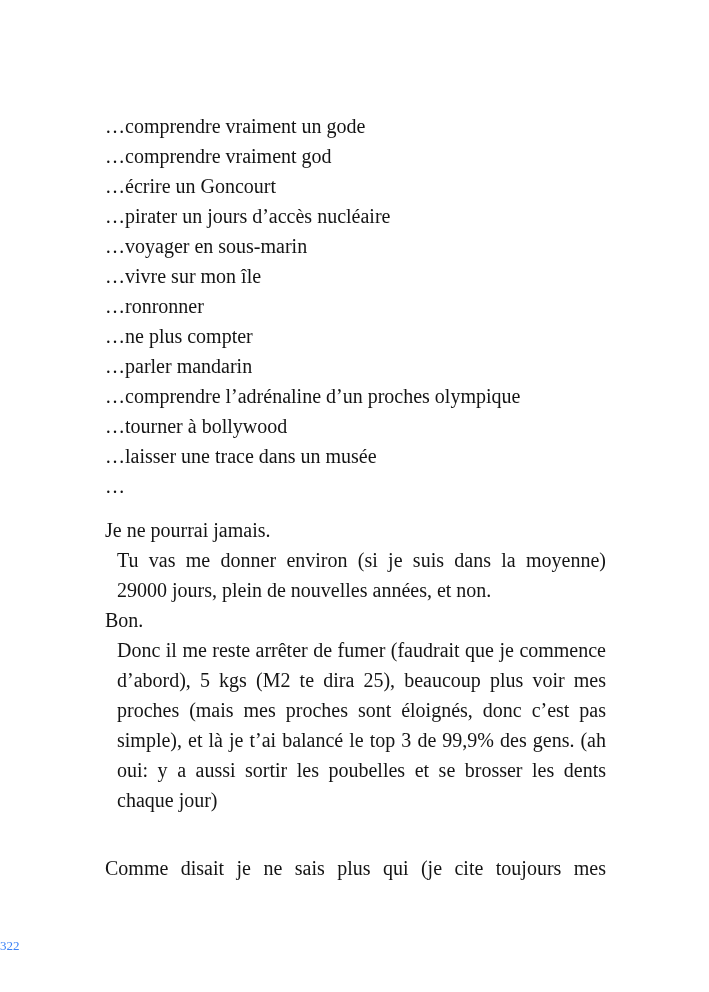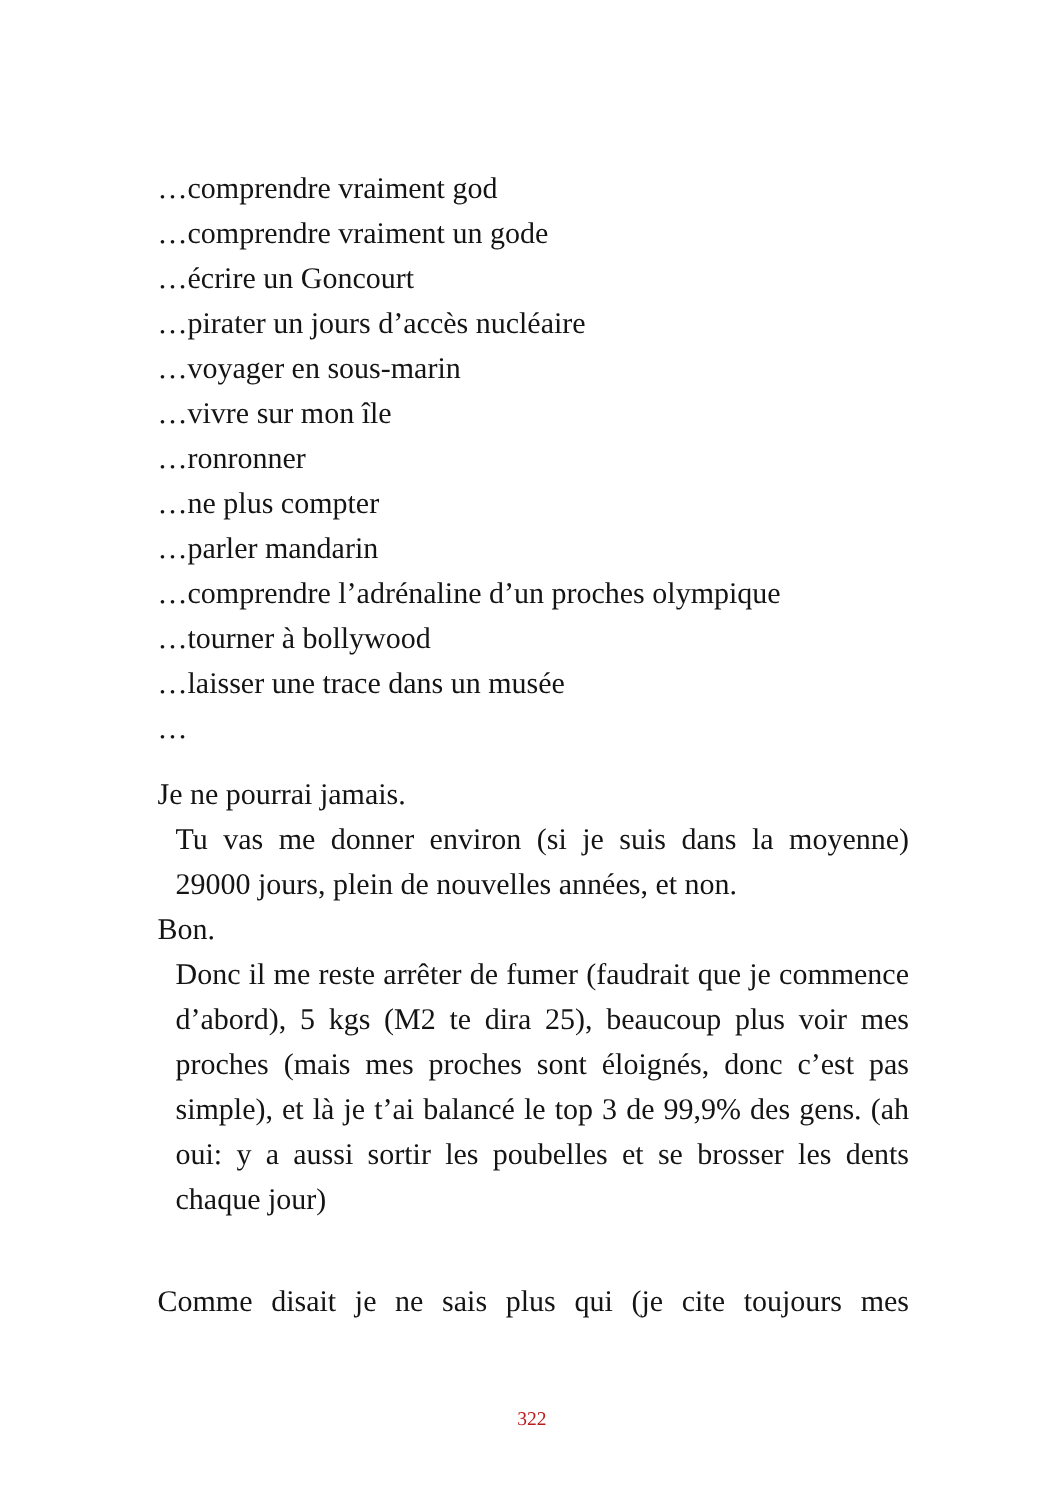--- a/index.html
+++ b/index.html
@@ -40,34 +40,33 @@
   .para.justify-all {
     text-align: justify;
     text-align-last: justify;
     margin-top: 38px;
   }
   .page-number {
     position: absolute;
     left: 0;
     width: 100%;
     top: 938px;
-    text-align: center;
     font-size: 13px;
     line-height: 16px;
-    color: #b91c1c;
+    color: #3b82f6;
   }
 </style>
 </head>
 <body>
 
 <div class="page">
   <div class="text-block">
 
+    <div class="list-line">…comprendre vraiment un gode</div>
     <div class="list-line">…comprendre vraiment god</div>
-    <div class="list-line">…comprendre vraiment un gode</div>
     <div class="list-line">…écrire un Goncourt</div>
     <div class="list-line">…pirater un jours d’accès nucléaire</div>
     <div class="list-line">…voyager en sous-marin</div>
     <div class="list-line">…vivre sur mon île</div>
     <div class="list-line">…ronronner</div>
     <div class="list-line">…ne plus compter</div>
     <div class="list-line">…parler mandarin</div>
     <div class="list-line">…comprendre l’adrénaline d’un proches olympique</div>
     <div class="list-line">…tourner à bollywood</div>
     <div class="list-line">…laisser une trace dans un musée</div>

